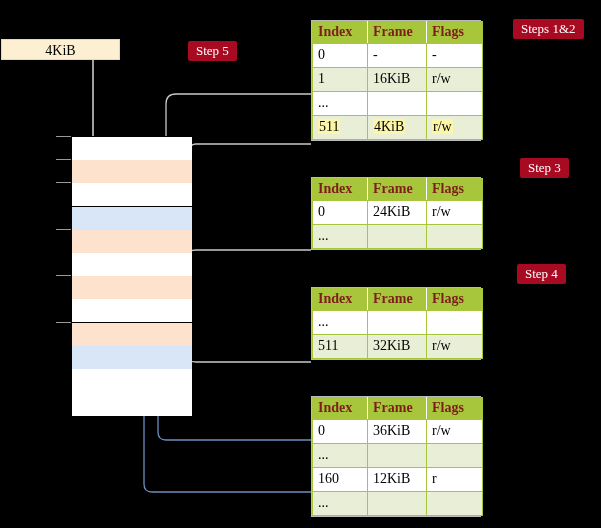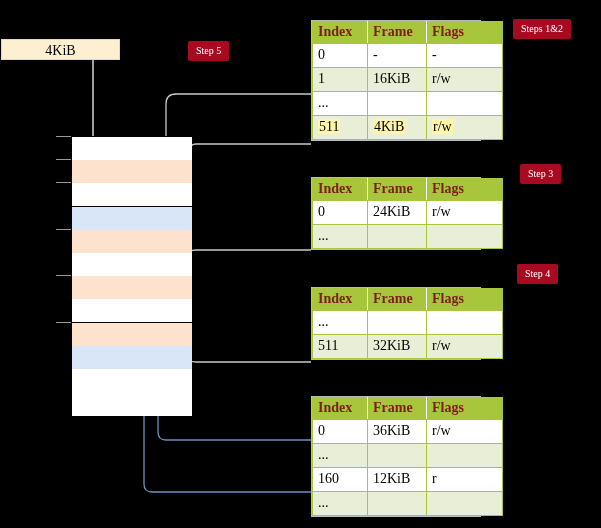--- a/index.html
+++ b/index.html
@@ -46,30 +46,30 @@
     line-height: 21px;
     text-align: center;
     box-sizing: border-box;
   }
 
   
   .step-badge {
     position: absolute;
     background: #a80a22;
     color: #ffffff;
-    font-size: 10px;
+    font-size: 13px;
     line-height: 17px;
     padding: 1px 8px 2px 8px;
     border-radius: 2px;
     white-space: nowrap;
     box-shadow: 0 1px 0 rgba(0,0,0,0.4);
   }
   .badge-step0   { left: 188px; top: 41px; }
   .badge-steps12 { left: 513px; top: 19px; }
-  .badge-step3   { left: 520px; top: 164px; }
+  .badge-step3   { left: 520px; top: 158px; }
   .badge-step4   { left: 517px; top: 264px; }
 
   
   #memcol {
     position: absolute;
     left: 71px;
     top: 136px;
     width: 120px;
     height: 280px;
     border: 1px solid #000;
@@ -132,21 +132,21 @@
     border: 1px solid #a8c63c;
     height: 24px;
     box-sizing: border-box;
     background: #ffffff;
     overflow: hidden;
     white-space: nowrap;
   }
   .ptable tr.alt td { background: #e9efd6; }
   .ptable .c-index { width: 55px; }
   .ptable .c-frame { width: 59px; }
-  .ptable .c-flags { width: 76px; }
+  .ptable .c-flags { width: 56px; }
   .ptable td .hl {
     background: #fdf6a8;
     padding: 0 1px;
   }
 
   #ptable1 { left: 311px; top: 20px; }
   #ptable2 { left: 311px; top: 177px; }
   #ptable3 { left: 311px; top: 287px; }
   #ptable4 { left: 311px; top: 396px; }
 </style>

